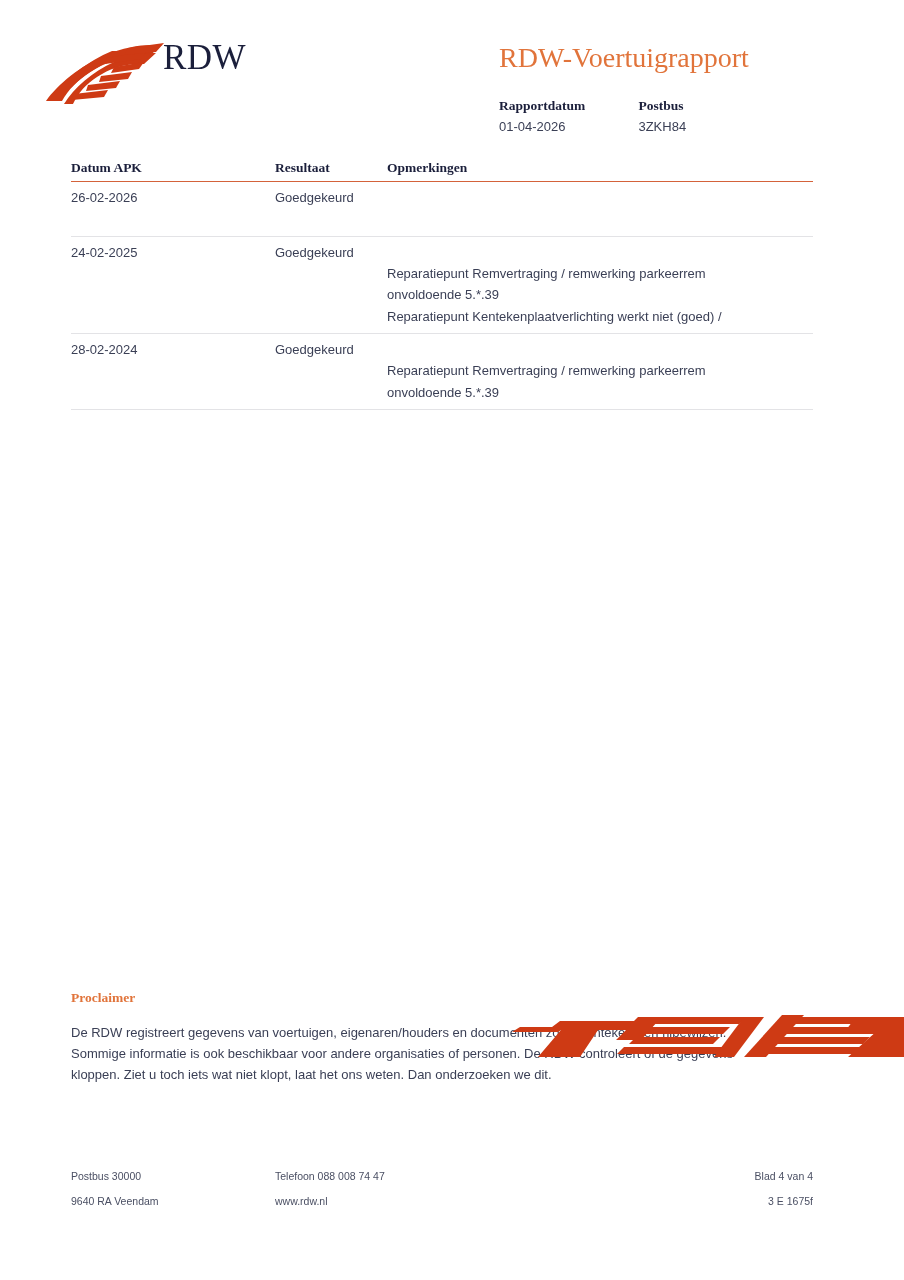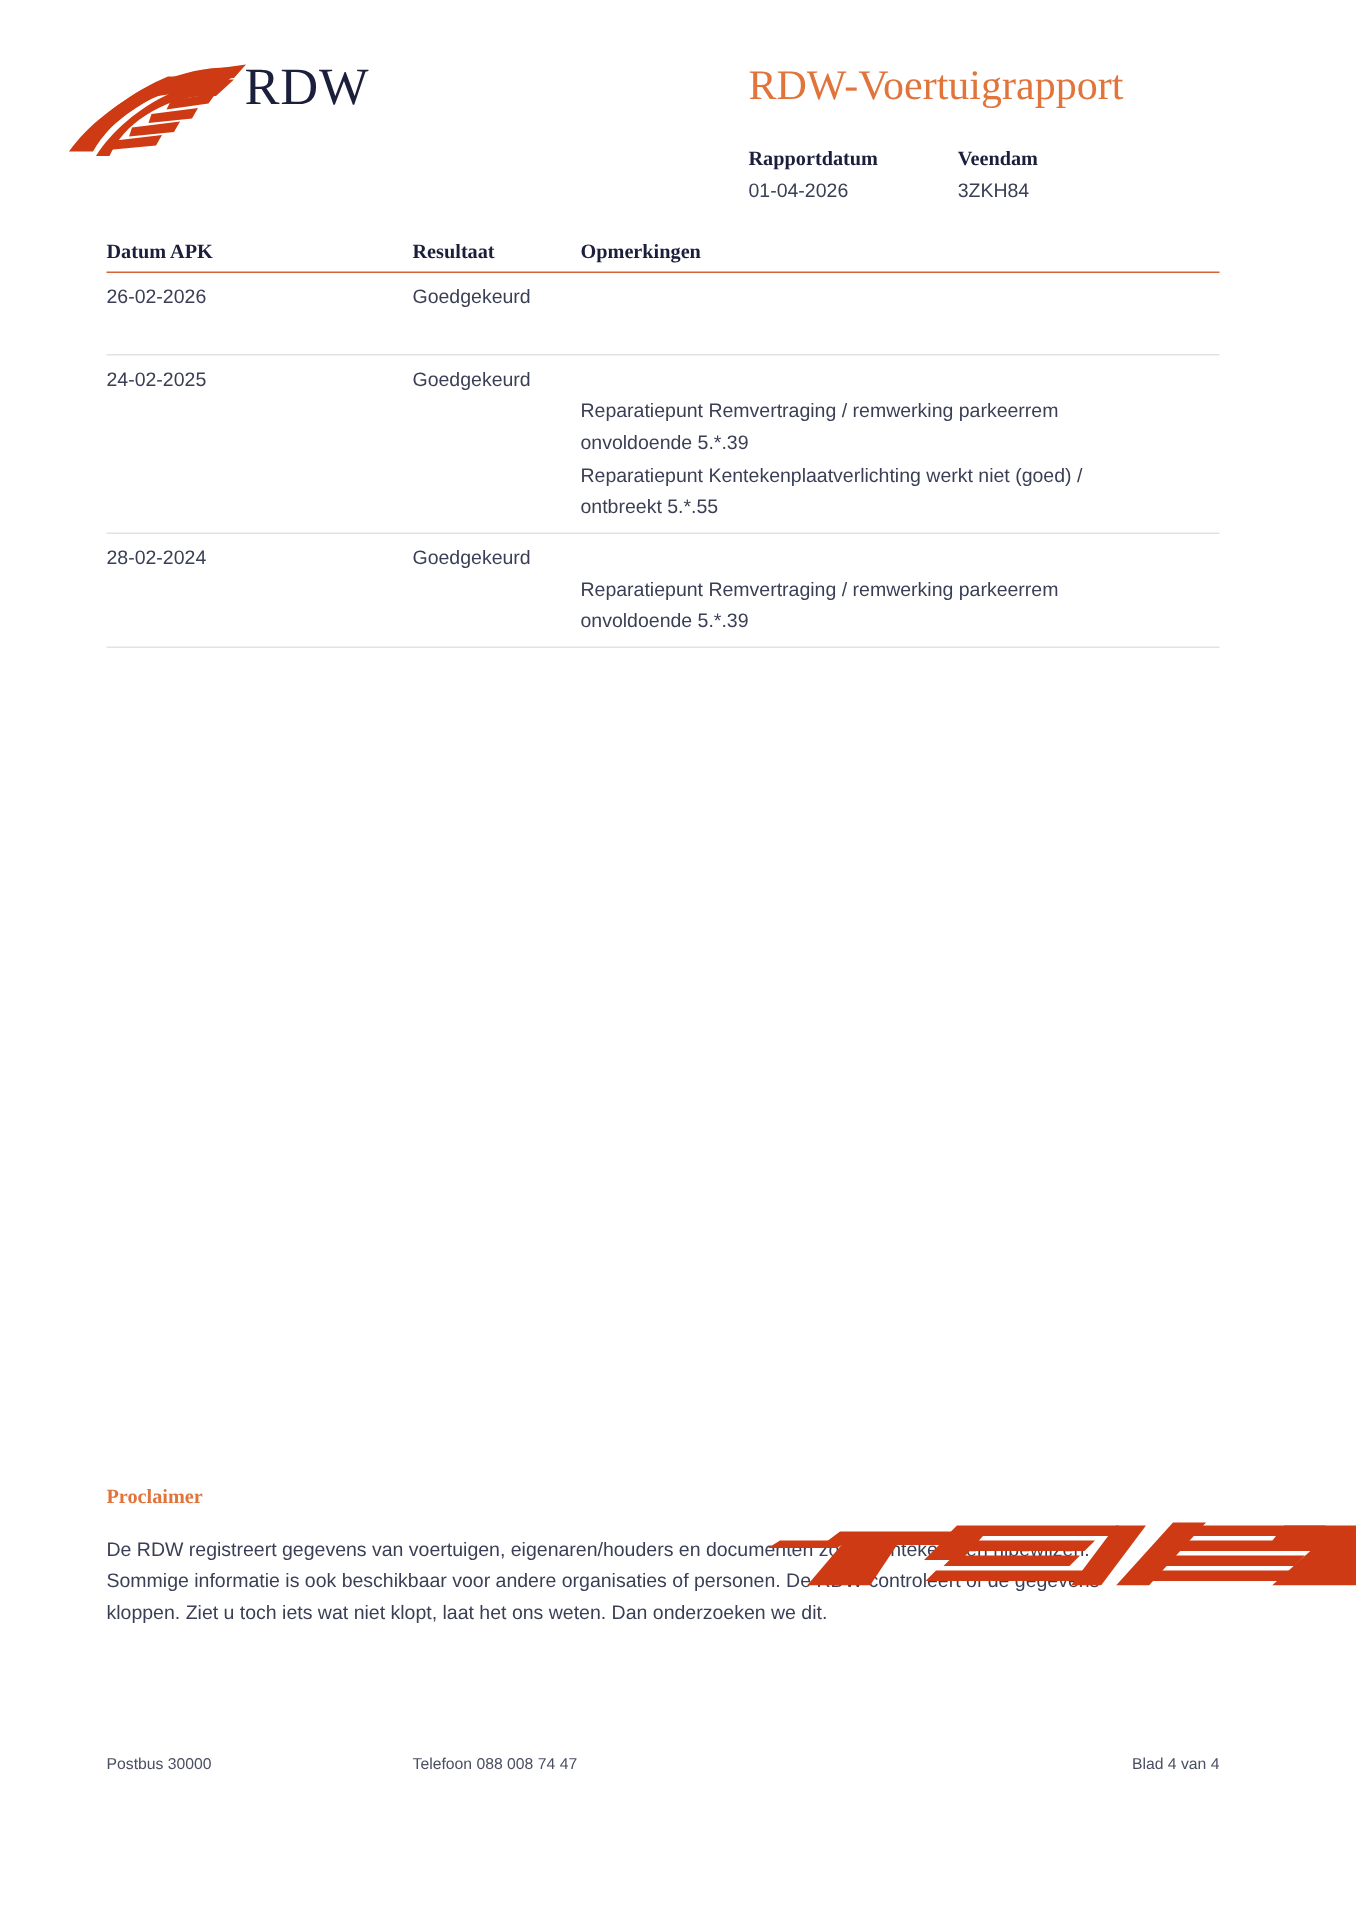--- a/index.html
+++ b/index.html
@@ -201,21 +201,21 @@
     <div class="logo-word">RDW</div>
 
     <div class="doc-title">RDW-Voertuigrapport</div>
 
     <div class="meta">
       <div class="meta-col c1">
         <div class="meta-label">Rapportdatum</div>
         <div class="meta-value">01-04-2026</div>
       </div>
       <div class="meta-col">
-        <div class="meta-label">Veendam</div>
+        <div class="meta-label">Postbus</div>
         <div class="meta-value">3ZKH84</div>
       </div>
     </div>
   </div>
 
   <div class="apk-table">
 
     <div class="apk-head">
       <div class="th col-date">Datum APK</div>
       <div class="th col-result">Resultaat</div>
@@ -230,21 +230,20 @@
       </div>
     </div>
 
     <div class="apk-row">
       <div class="td col-date">24-02-2025</div>
       <div class="td col-result">Goedgekeurd</div>
       <div class="td rem">
         <span class="rem-line">Reparatiepunt Remvertraging / remwerking parkeerrem</span>
         <span class="rem-line">onvoldoende 5.*.39</span>
         <span class="rem-line">Reparatiepunt Kentekenplaatverlichting werkt niet (goed) /</span>
-        <span class="rem-line">ontbreekt 5.*.55</span>
       </div>
     </div>
 
     <div class="apk-row">
       <div class="td col-date">28-02-2024</div>
       <div class="td col-result">Goedgekeurd</div>
       <div class="td rem">
         <span class="rem-line">Reparatiepunt Remvertraging / remwerking parkeerrem</span>
         <span class="rem-line">onvoldoende 5.*.39</span>
       </div>
@@ -258,20 +257,25 @@
     <div class="section-head-orange">Proclaimer</div>
     <div class="body">De RDW registreert gegevens van voertuigen, eigenaren/houders en documenten zoals kenteken - en rijbewijzen. Sommige informatie is ook beschikbaar voor andere organisaties of personen. De RDW controleert of de gegevens kloppen. Ziet u toch iets wat niet klopt, laat het ons weten. Dan onderzoeken we dit.</div>
   </div>
 
   <div class="footer">
     <div class="footer-row">
       <span class="f-a">Postbus 30000</span>
       <span class="f-b">Telefoon 088 008 74 47</span>
       <span class="f-c">Blad 4 van 4</span>
     </div>
+    <div class="footer-row">
+      <span class="f-a">9640 RA Veendam</span>
+      <span class="f-b">www.rdw.nl</span>
+      <span class="f-c">3 E 1675f</span>
+    </div>
   </div>
 
   <div class="deco">
     <svg viewBox="0 0 406 62" width="406" height="62" aria-hidden="true" preserveAspectRatio="none">
       <g fill="#ce3a14">
 
         <path d="M22 32 L68 32 L60 37 L14 37 Z"></path>
 
         <path d="M62 26 L160 26 L143 45 L118 45 L128 35 L100 35 L82 62 L40 62 L63 35 L50 35 Z"></path>
 

